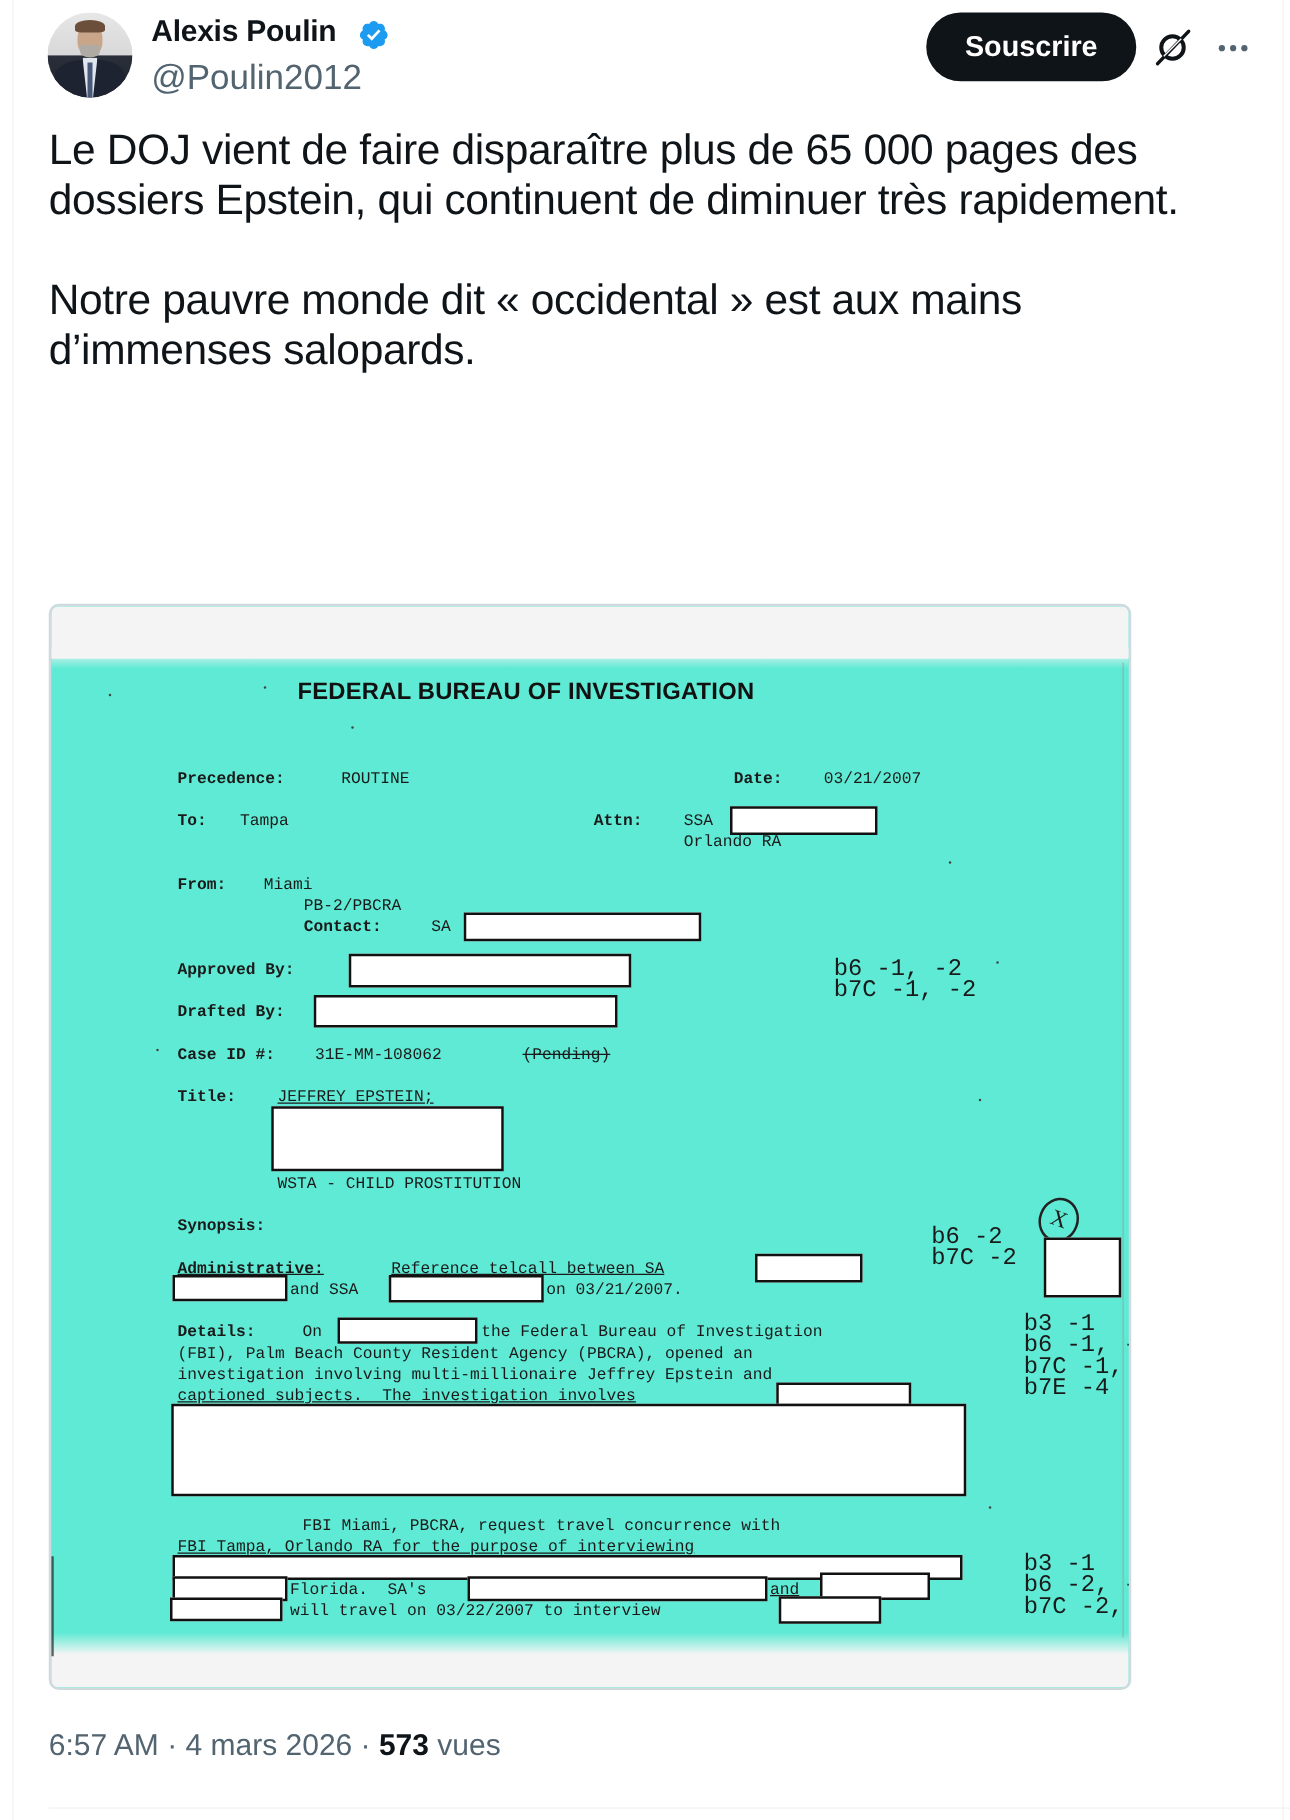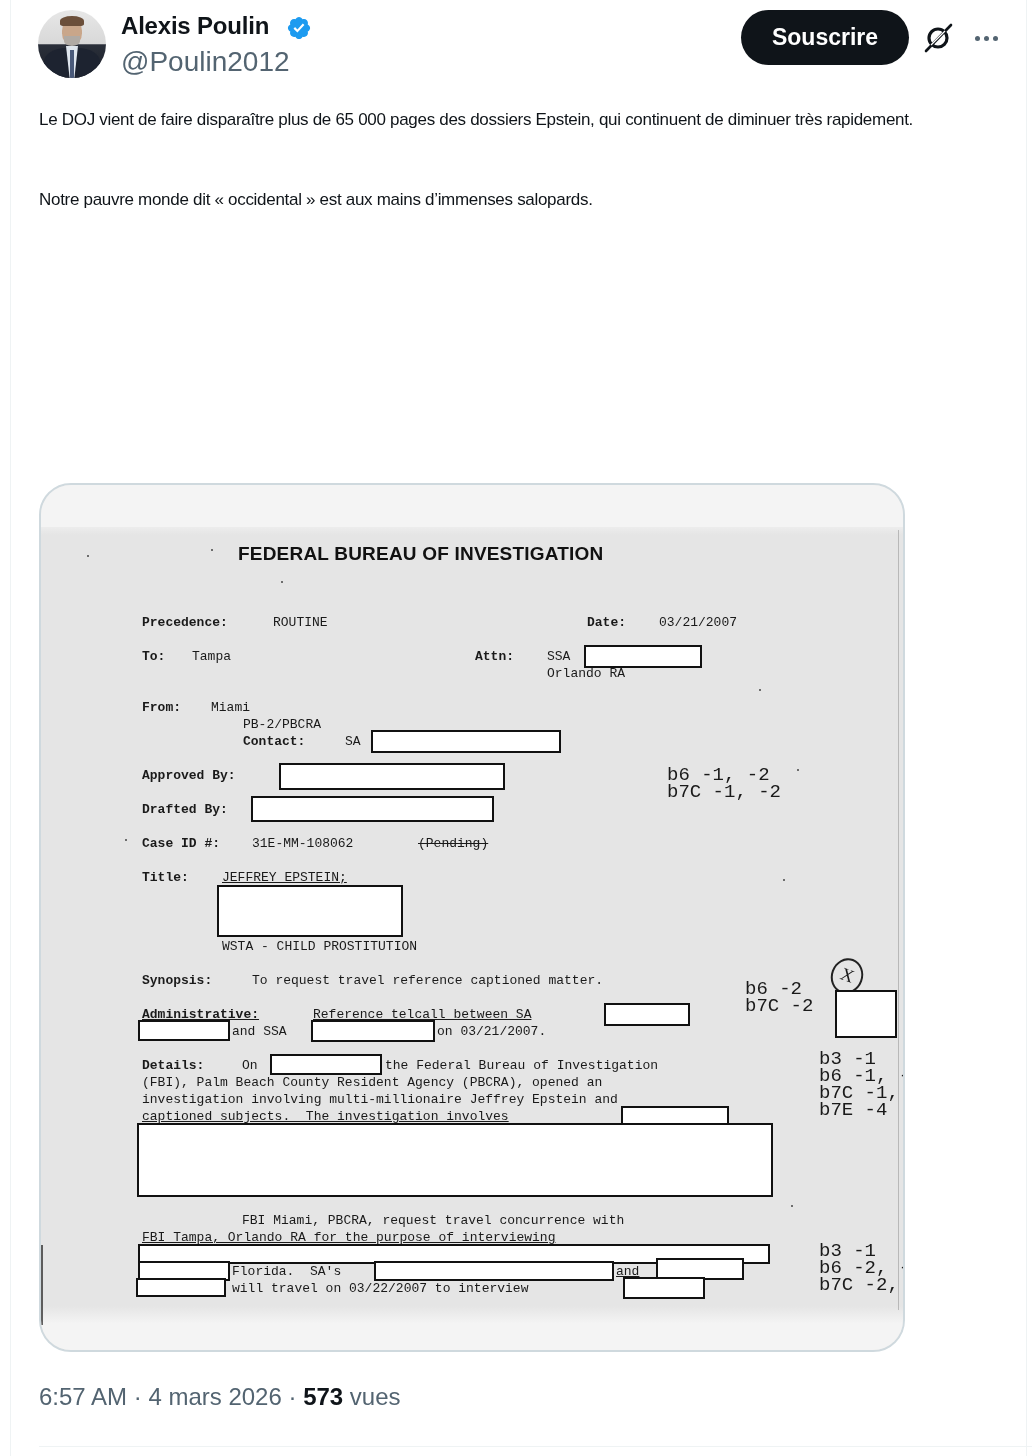--- a/index.html
+++ b/index.html
@@ -30,27 +30,27 @@
 
   .subscribe-btn {
     position: absolute; left: 741px; top: 10px; width: 168px; height: 55px; border-radius: 28px;
     background: #0f1419; color: #fff; font-size: 23px; font-weight: 700; border: none;
     display: flex; align-items: center; justify-content: center; font-family: "Liberation Sans", sans-serif;
   }
   .grok-icon { position: absolute; left: 922px; top: 22px; width: 32px; height: 32px; }
   .more-icon { position: absolute; left: 972px; top: 28px; width: 28px; height: 20px; display: flex; gap: 4px; align-items: center; justify-content: center; }
   .more-icon span { width: 5px; height: 5px; border-radius: 50%; background: #536471; display: block; }
 
-  .tweet-body { position: absolute; left: 39px; top: 100px; width: 960px; font-size: 17px; line-height: 40px; color: #0f1419; letter-spacing: -0.3px; }
+  .tweet-body { position: absolute; left: 39px; top: 100px; width: 960px; font-size: 34px; line-height: 40px; color: #0f1419; letter-spacing: -0.3px; }
   .tweet-body p { margin: 0; }
   .tweet-body p + p { margin-top: 40px; }
 
   .media {
     position: absolute; left: 39px; top: 483px; width: 866px; height: 869px; border: 2px solid #cfd9de;
-    border-radius: 32px; overflow: hidden; background: #e5e5e5; box-sizing: border-box;
+    border-radius: 8px; overflow: hidden; background: #5eead4; box-sizing: border-box;
   }
   .media .scan-top { position: absolute; left: 0; top: 0; width: 100%; height: 42px; background: #f4f4f4; }
   .media .scan-top::after { content: ""; position: absolute; left: 0; bottom: -8px; width: 100%; height: 16px;
     background: linear-gradient(180deg, #f4f4f4, rgba(244,244,244,0)); }
   .media .scan-bottom { position: absolute; left: 0; bottom: 0; width: 100%; height: 44px; background: linear-gradient(0deg, #f4f4f4 60%, rgba(244,244,244,0)); }
   .media .right-edge { position: absolute; right: 4px; top: 45px; width: 1px; height: 780px; background: #9a9a9a; opacity: .6; }
   .media .left-edge { position: absolute; left: 0; top: 760px; width: 2px; height: 80px; background: #222; opacity: .7; }
 
   .doc { position: absolute; left: 0; top: 0; width: 866px; height: 869px; font-family: "Liberation Mono", "DejaVu Sans Mono", monospace; color: #1a1a1a; }
   .doc .t { position: absolute; white-space: pre; font-size: 13px; line-height: 17px; }
@@ -160,21 +160,20 @@
     <div class="t b" style="left:101px;top:350px">Case ID #:</div>
     <div class="t" style="left:211px;top:350px">31E-MM-108062</div>
     <div class="t strike" style="left:377px;top:350px">(Pending)</div>
 
     <div class="t b" style="left:101px;top:384px">Title:</div>
     <div class="t u" style="left:181px;top:384px">JEFFREY EPSTEIN;</div>
     <div class="redact" style="left:176px;top:400px;width:186px;height:52px"></div>
     <div class="t" style="left:181px;top:453px">WSTA - CHILD PROSTITUTION</div>
 
     <div class="t b" style="left:101px;top:487px">Synopsis:</div>
-    <div class="t" style="left:211px;top:487px">To request travel reference captioned matter.</div>
     <div class="t codes" style="left:704px;top:496px">b6 -2</div>
     <div class="t codes" style="left:704px;top:513px">b7C -2</div>
     <div class="circle-mark">X</div>
     <div class="redact" style="left:794px;top:505px;width:62px;height:48px"></div>
 
     <div class="t b u" style="left:101px;top:521px">Administrative:</div>
     <div class="t" style="left:272px;top:521px"><span class="u">Reference telcall between SA</span></div>
     <div class="redact" style="left:563px;top:518px;width:86px;height:23px"></div>
     <div class="redact" style="left:97px;top:535px;width:92px;height:21px"></div>
     <div class="t" style="left:191px;top:538px">and SSA</div>

